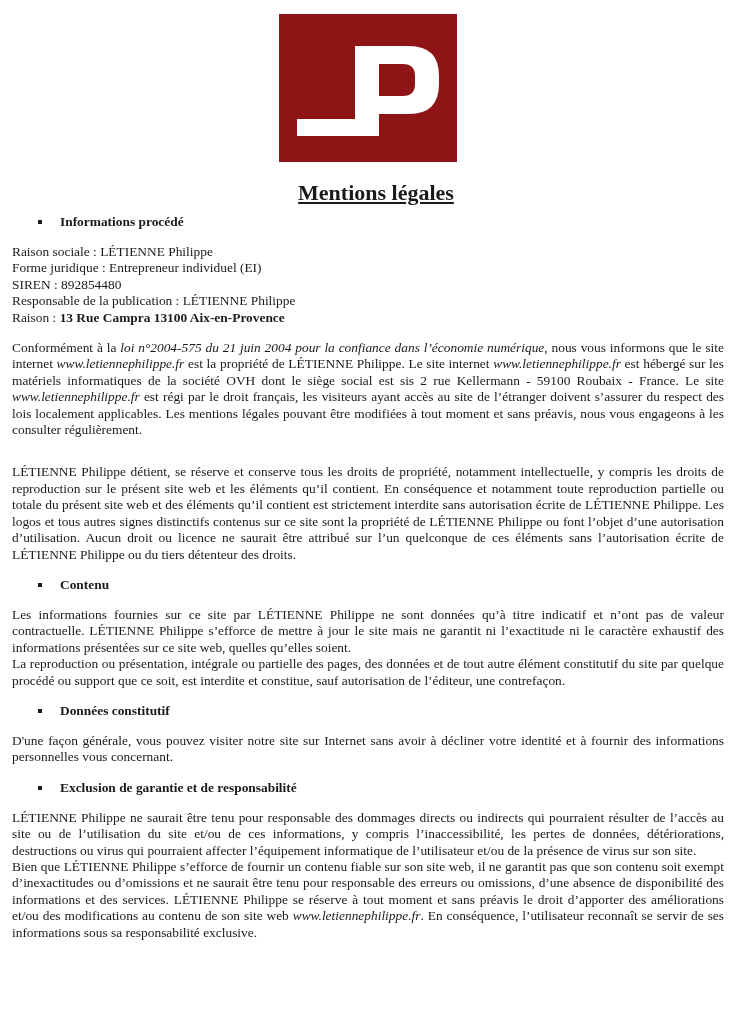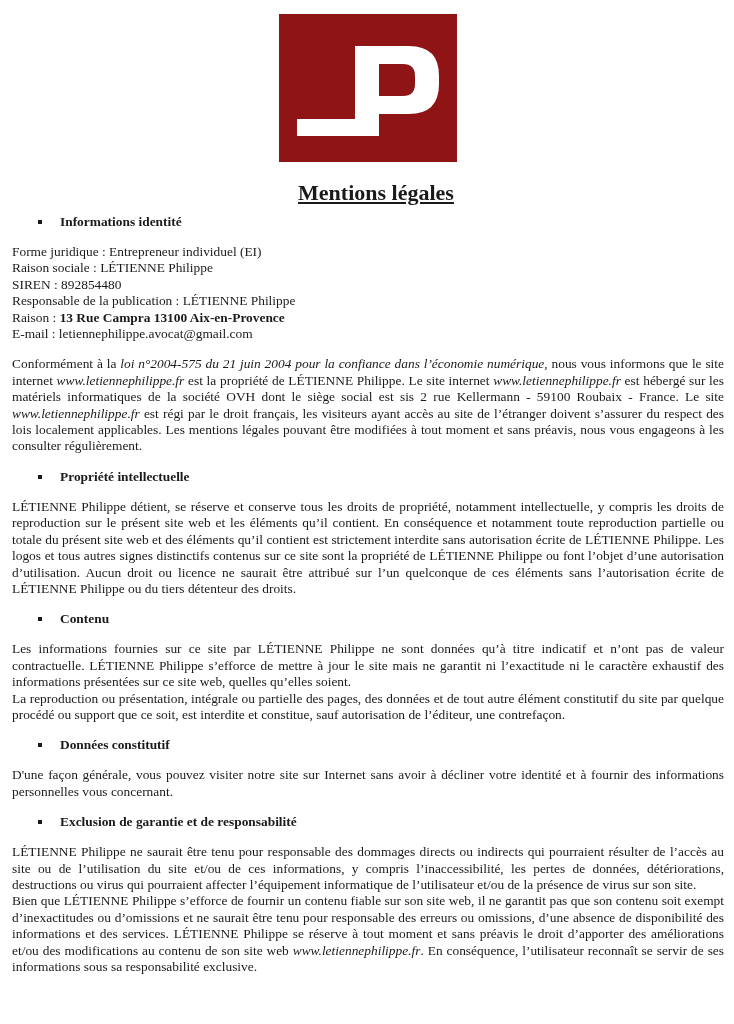--- a/index.html
+++ b/index.html
@@ -41,39 +41,34 @@
   </svg>
 </div>
 
 <div class="title">
   <span>Mentions légales</span>
 </div>
 
 <div class="content">
   <div class="h">
     <span class="bullet"></span>
-    <span>Informations identité</span>
+    <span>Informations procédé</span>
   </div>
   <div class="gap-a"></div>
   <div class="block">
+    <div>Raison sociale : LÉTIENNE Philippe</div>
     <div>Forme juridique : Entrepreneur individuel (EI)</div>
-    <div>Raison sociale : LÉTIENNE Philippe</div>
     <div>SIREN : 892854480</div>
     <div>Responsable de la publication : LÉTIENNE Philippe</div>
     <div><span>Raison : </span><b>13 Rue Campra 13100 Aix-en-Provence</b></div>
-    <div>E-mail : letiennephilippe.avocat@gmail.com</div>
   </div>
   <div class="gap-b"></div>
   <p class="p"><span>Conformément à la </span><i>loi n°2004-575 du 21 juin 2004 pour la confiance dans l’économie numérique</i><span>, nous vous informons que le site internet </span><i>www.letiennephilippe.fr</i><span> est la propriété de LÉTIENNE Philippe. Le site internet </span><i>www.letiennephilippe.fr</i><span> est hébergé sur les matériels informatiques de la société OVH dont le siège social est sis 2 rue Kellermann - 59100 Roubaix - France. Le site </span><i>www.letiennephilippe.fr</i><span> est régi par le droit français, les visiteurs ayant accès au site de l’étranger doivent s’assurer du respect des lois localement applicables. Les mentions légales pouvant être modifiées à tout moment et sans préavis, nous vous engageons à les consulter régulièrement.</span></p>
 
   <div class="gap-b"></div>
-  <div class="h">
-    <span class="bullet"></span>
-    <span>Propriété intellectuelle</span>
-  </div>
   <div class="gap-a"></div>
   <p class="p">LÉTIENNE Philippe détient, se réserve et conserve tous les droits de propriété, notamment intellectuelle, y compris les droits de reproduction sur le présent site web et les éléments qu’il contient. En conséquence et notamment toute reproduction partielle ou totale du présent site web et des éléments qu’il contient est strictement interdite sans autorisation écrite de LÉTIENNE Philippe. Les logos et tous autres signes distinctifs contenus sur ce site sont la propriété de LÉTIENNE Philippe ou font l’objet d’une autorisation d’utilisation. Aucun droit ou licence ne saurait être attribué sur l’un quelconque de ces éléments sans l’autorisation écrite de LÉTIENNE Philippe ou du tiers détenteur des droits.</p>
 
   <div class="gap-b"></div>
   <div class="h">
     <span class="bullet"></span>
     <span>Contenu</span>
   </div>
   <div class="gap-a"></div>
   <p class="p">Les informations fournies sur ce site par LÉTIENNE Philippe ne sont données qu’à titre indicatif et n’ont pas de valeur contractuelle. LÉTIENNE Philippe s’efforce de mettre à jour le site mais ne garantit ni l’exactitude ni le caractère exhaustif des informations présentées sur ce site web, quelles qu’elles soient.</p>

